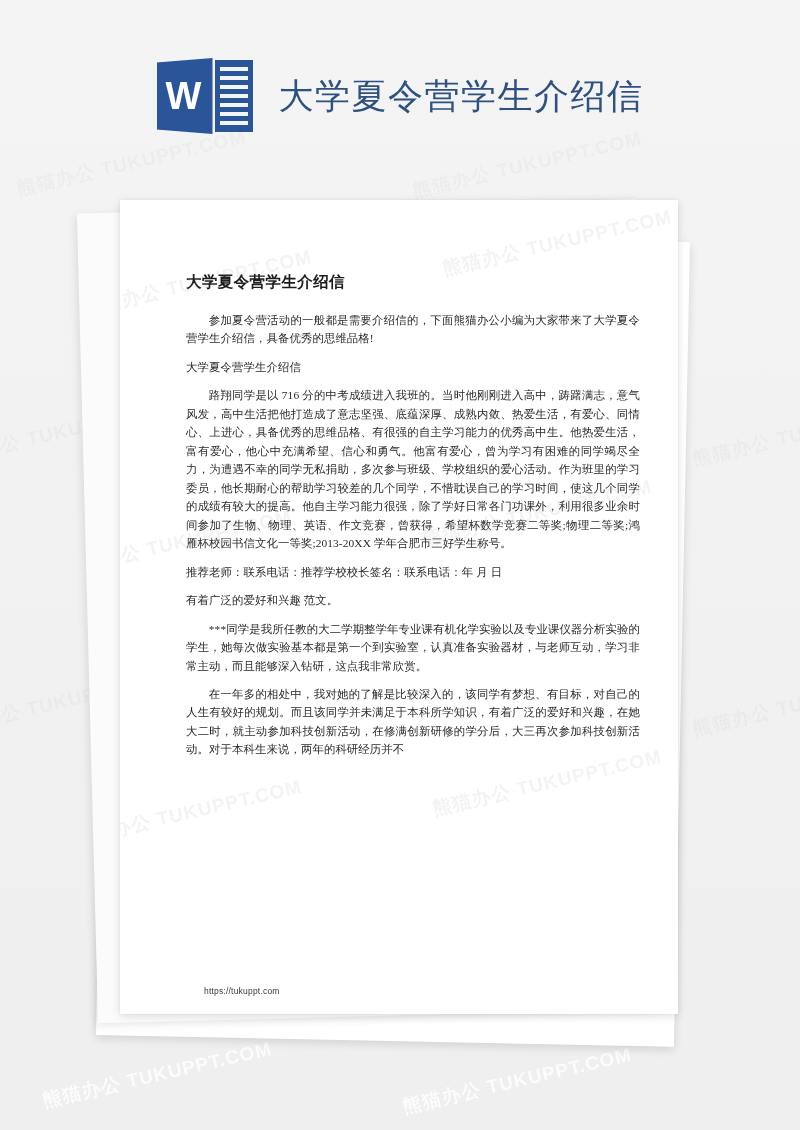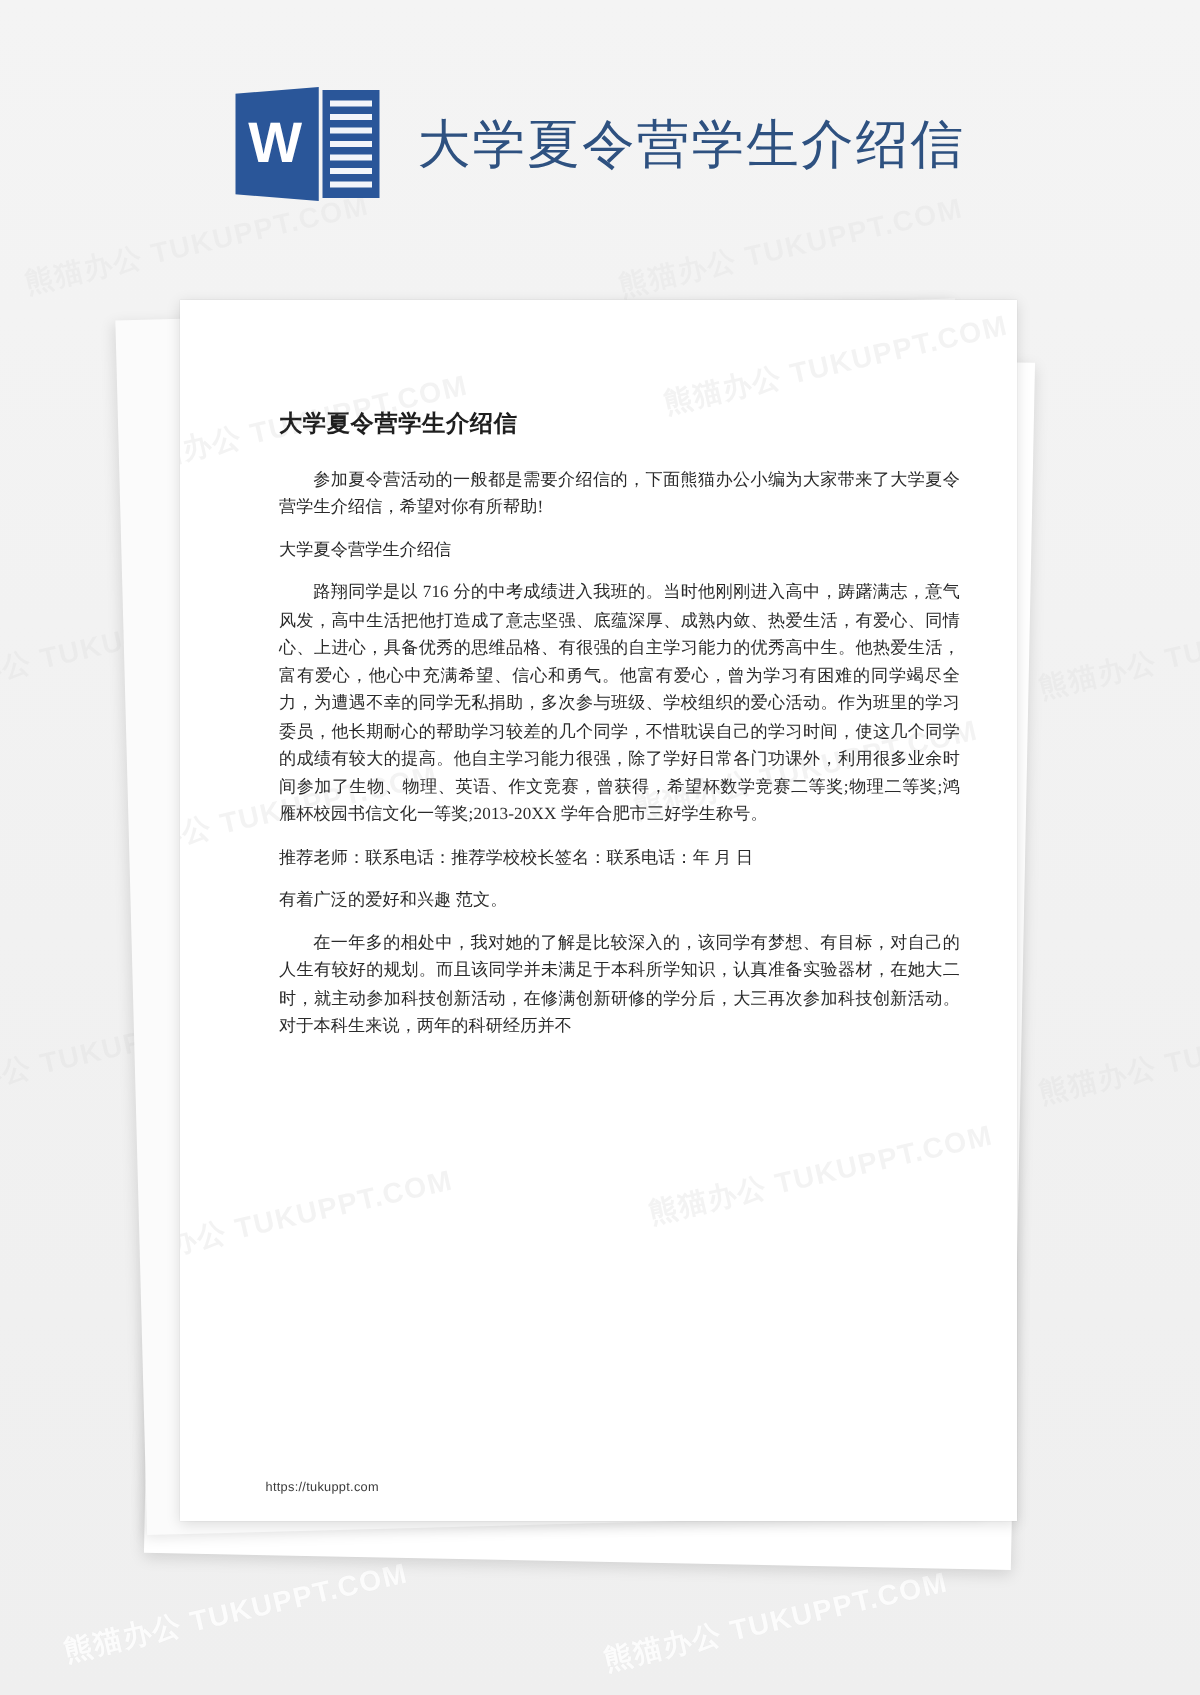--- a/index.html
+++ b/index.html
@@ -151,21 +151,21 @@
     line-height: 1.62;
     margin: 0 0 10px 0;
     text-align: justify;
     text-justify: inter-ideograph;
     color: #2a2a2a;
     letter-spacing: 0.1px;
   }
   .p.ind { text-indent: 2em; }
   .doc-footer-url {
     position: absolute;
-    left: 57px; bottom: 18px;
+    left: 84px; bottom: 18px;
     font-family: "Liberation Sans", sans-serif;
     font-size: 8.5px;
     color: #3a3a3a;
     letter-spacing: 0.2px;
     margin-top: 37px;
   }
 
   
   .page-wm-layer { position: absolute; inset: 0; overflow: hidden; pointer-events: none; z-index: 3; }
   .page-wm {
@@ -215,26 +215,27 @@
   </div>
 
   <div class="stack">
     <div class="sheet-back-bottom"></div>
     <div class="sheet-back-left"></div>
 
     <div class="sheet-front">
       <div class="doc">
         <div class="doc-title">大学夏令营学生介绍信</div>
         <div id="doc-paragraphs">
-            <div class="p ind">参加夏令营活动的一般都是需要介绍信的，下面熊猫办公小编为大家带来了大学夏令营学生介绍信，希望对你有所帮助!</div>
+            <div class="p ind">参加夏令营活动的一般都是需要介绍信的，下面熊猫办公小编为大家带来了大学夏令营学生介绍信，具备优秀的思维品格!</div>
             <div class="p">大学夏令营学生介绍信</div>
             <div class="p ind">路翔同学是以 716 分的中考成绩进入我班的。当时他刚刚进入高中，踌躇满志，意气风发，高中生活把他打造成了意志坚强、底蕴深厚、成熟内敛、热爱生活，有爱心、同情心、上进心，具备优秀的思维品格、有很强的自主学习能力的优秀高中生。他热爱生活，富有爱心，他心中充满希望、信心和勇气。他富有爱心，曾为学习有困难的同学竭尽全力，为遭遇不幸的同学无私捐助，多次参与班级、学校组织的爱心活动。作为班里的学习委员，他长期耐心的帮助学习较差的几个同学，不惜耽误自己的学习时间，使这几个同学的成绩有较大的提高。他自主学习能力很强，除了学好日常各门功课外，利用很多业余时间参加了生物、物理、英语、作文竞赛，曾获得，希望杯数学竞赛二等奖;物理二等奖;鸿雁杯校园书信文化一等奖;2013-20XX 学年合肥市三好学生称号。</div>
             <div class="p">推荐老师：联系电话：推荐学校校长签名：联系电话：年 月 日</div>
             <div class="p">有着广泛的爱好和兴趣 范文。</div>
-            <div class="p ind">在一年多的相处中，我对她的了解是比较深入的，该同学有梦想、有目标，对自己的人生有较好的规划。而且该同学并未满足于本科所学知识，认真准备实验器材，在她大二时，就主动参加科技创新活动，在修满创新研修的学分后，大三再次参加科技创新活动。对于本科生来说，两年的科研经历并不</div>
+            <div class="p ind">***同学是我所任教的大二学期整学年专业课有机化学实验以及专业课仪器分析实验的学生，她每次做实验基本都是第一个到实验室，认真准备实验器材，与老师互动，学习非常主动，而且能够深入钻研，这点我非常欣赏。</div>
+            <div class="p ind">在一年多的相处中，我对她的了解是比较深入的，该同学有梦想、有目标，对自己的人生有较好的规划。而且该同学并未满足于本科所学知识，有着广泛的爱好和兴趣，在她大二时，就主动参加科技创新活动，在修满创新研修的学分后，大三再次参加科技创新活动。对于本科生来说，两年的科研经历并不</div>
           </div>
       </div>
       <div class="doc-footer-url">https://tukuppt.com</div>
 
       <div class="page-wm-layer">
         <div class="page-wm" style="left:-40px; top:70px;">熊猫办公 TUKUPPT.COM</div>
         <div class="page-wm" style="left:320px; top:30px;">熊猫办公 TUKUPPT.COM</div>
         <div class="page-wm" style="left:-60px; top:330px;">熊猫办公 TUKUPPT.COM</div>
         <div class="page-wm" style="left:300px; top:300px;">熊猫办公 TUKUPPT.COM</div>
         <div class="page-wm" style="left:-50px; top:600px;">熊猫办公 TUKUPPT.COM</div>

